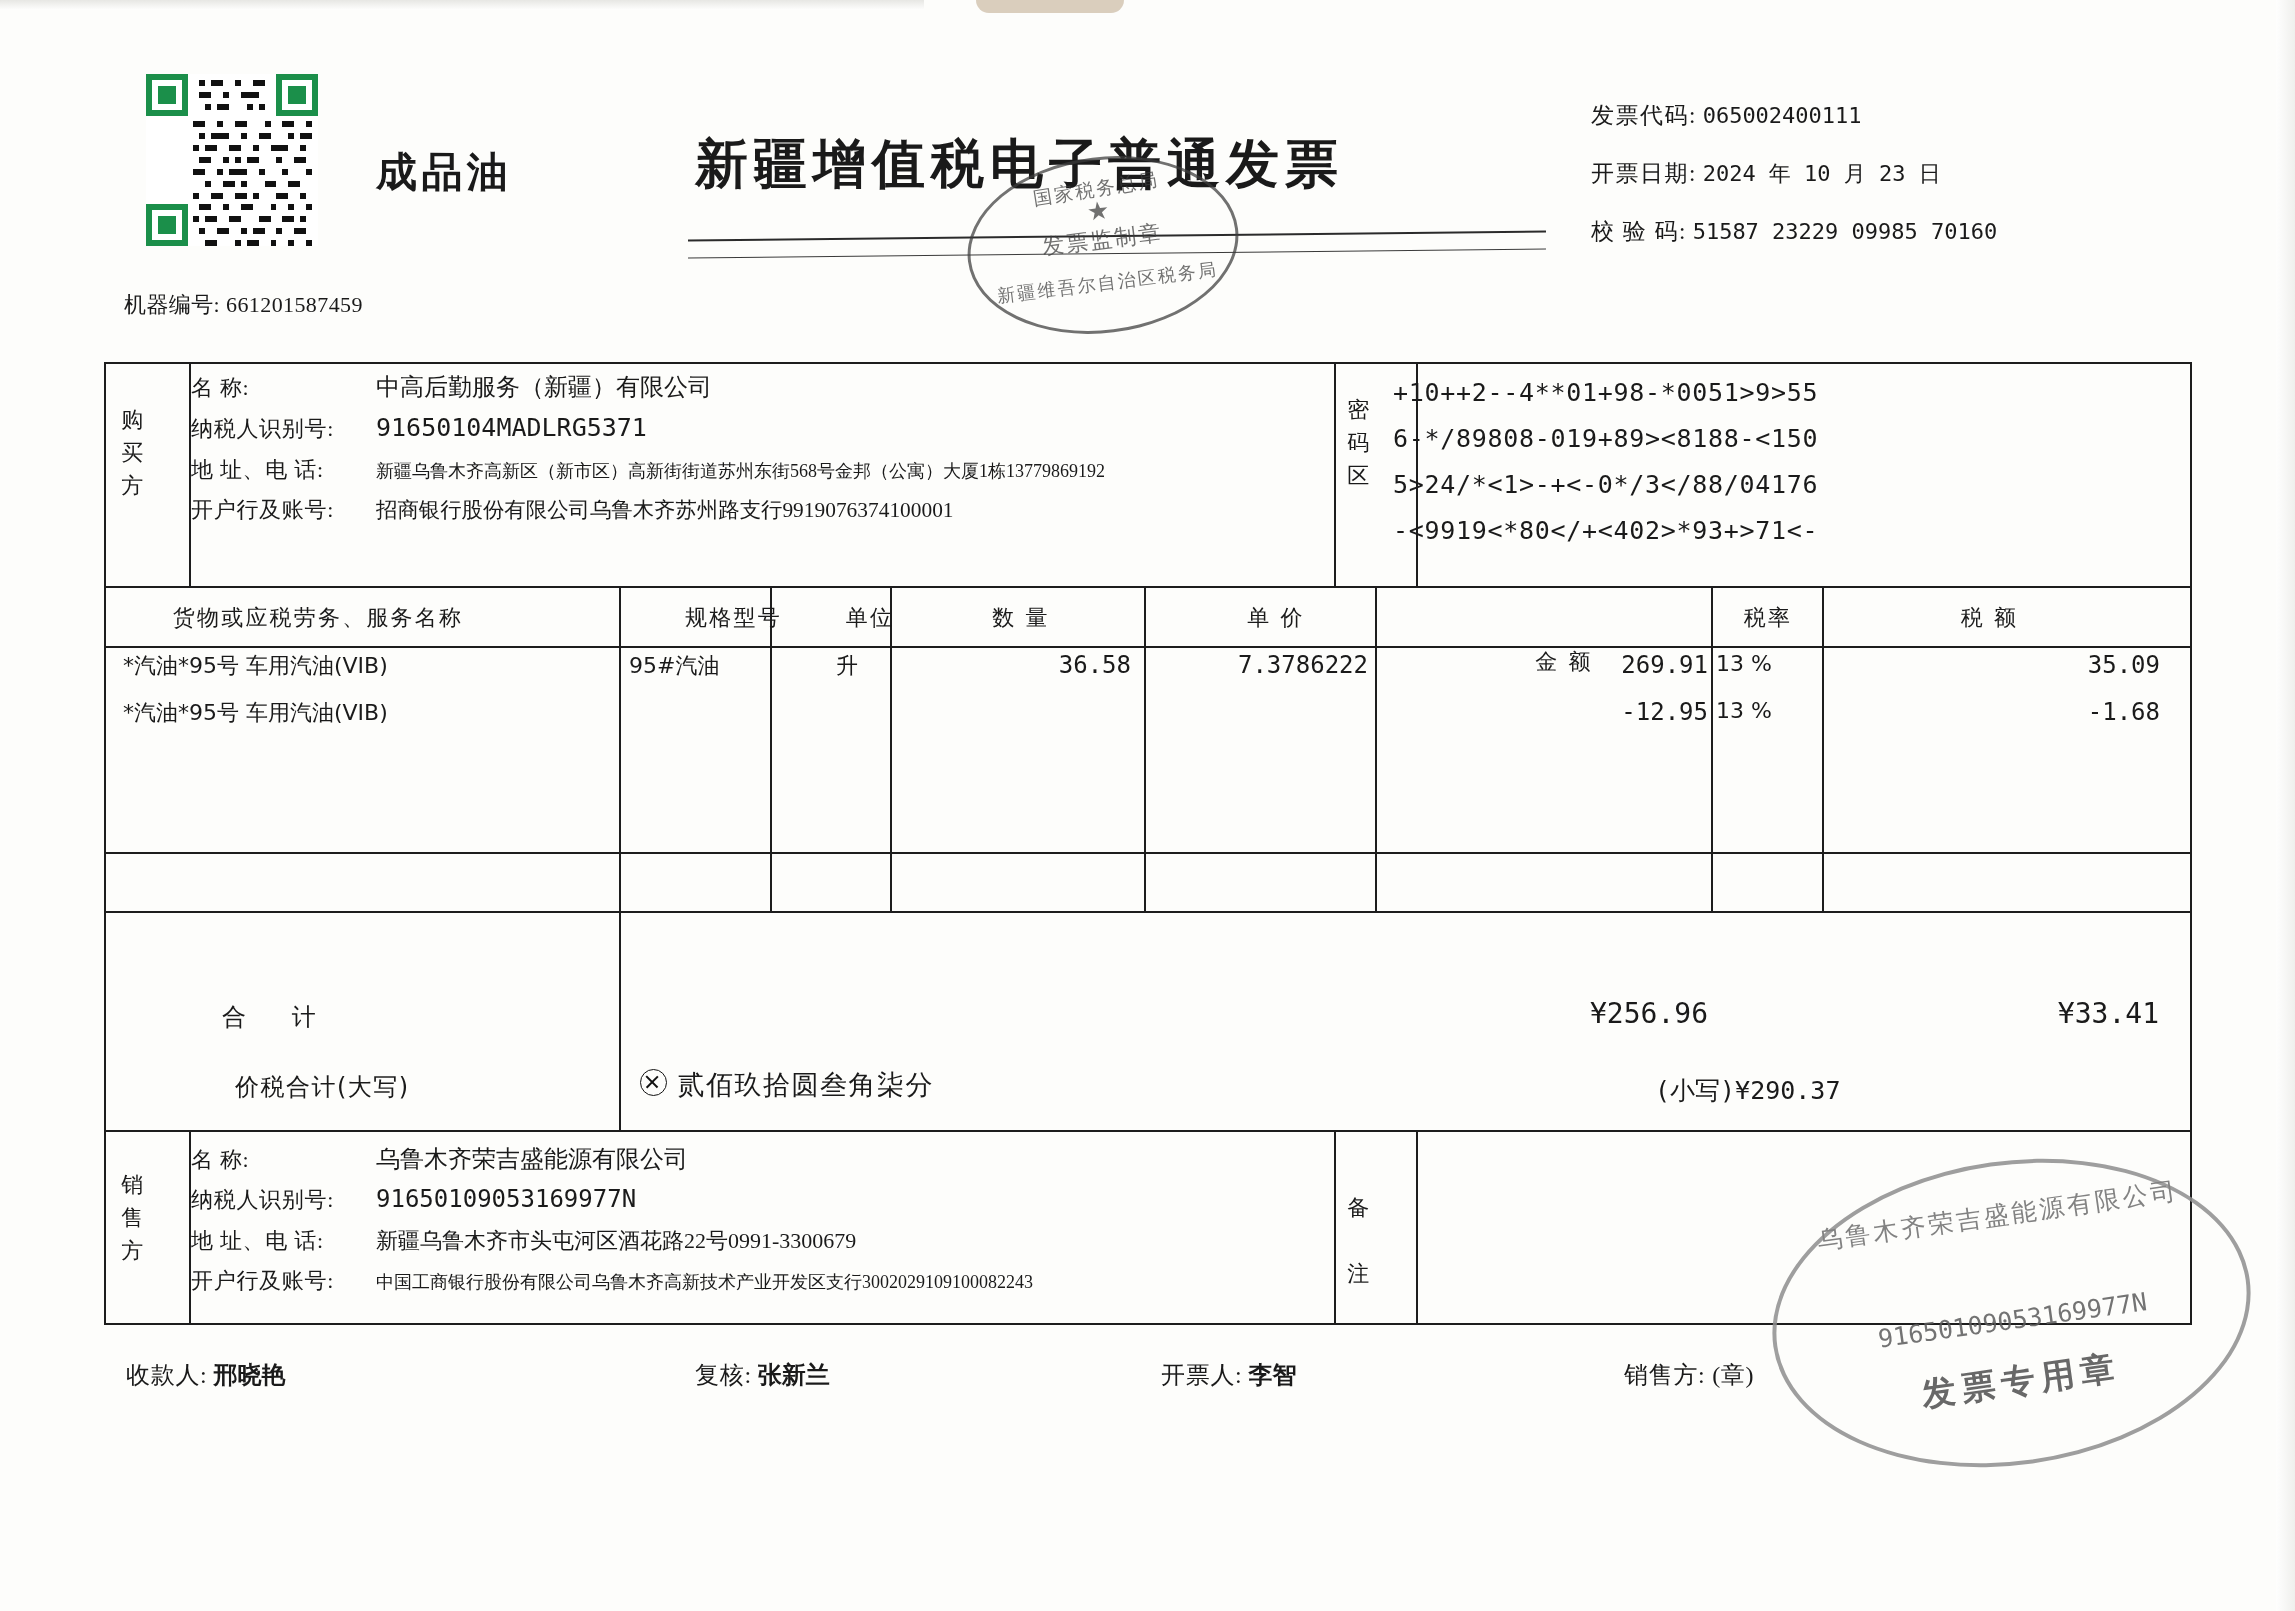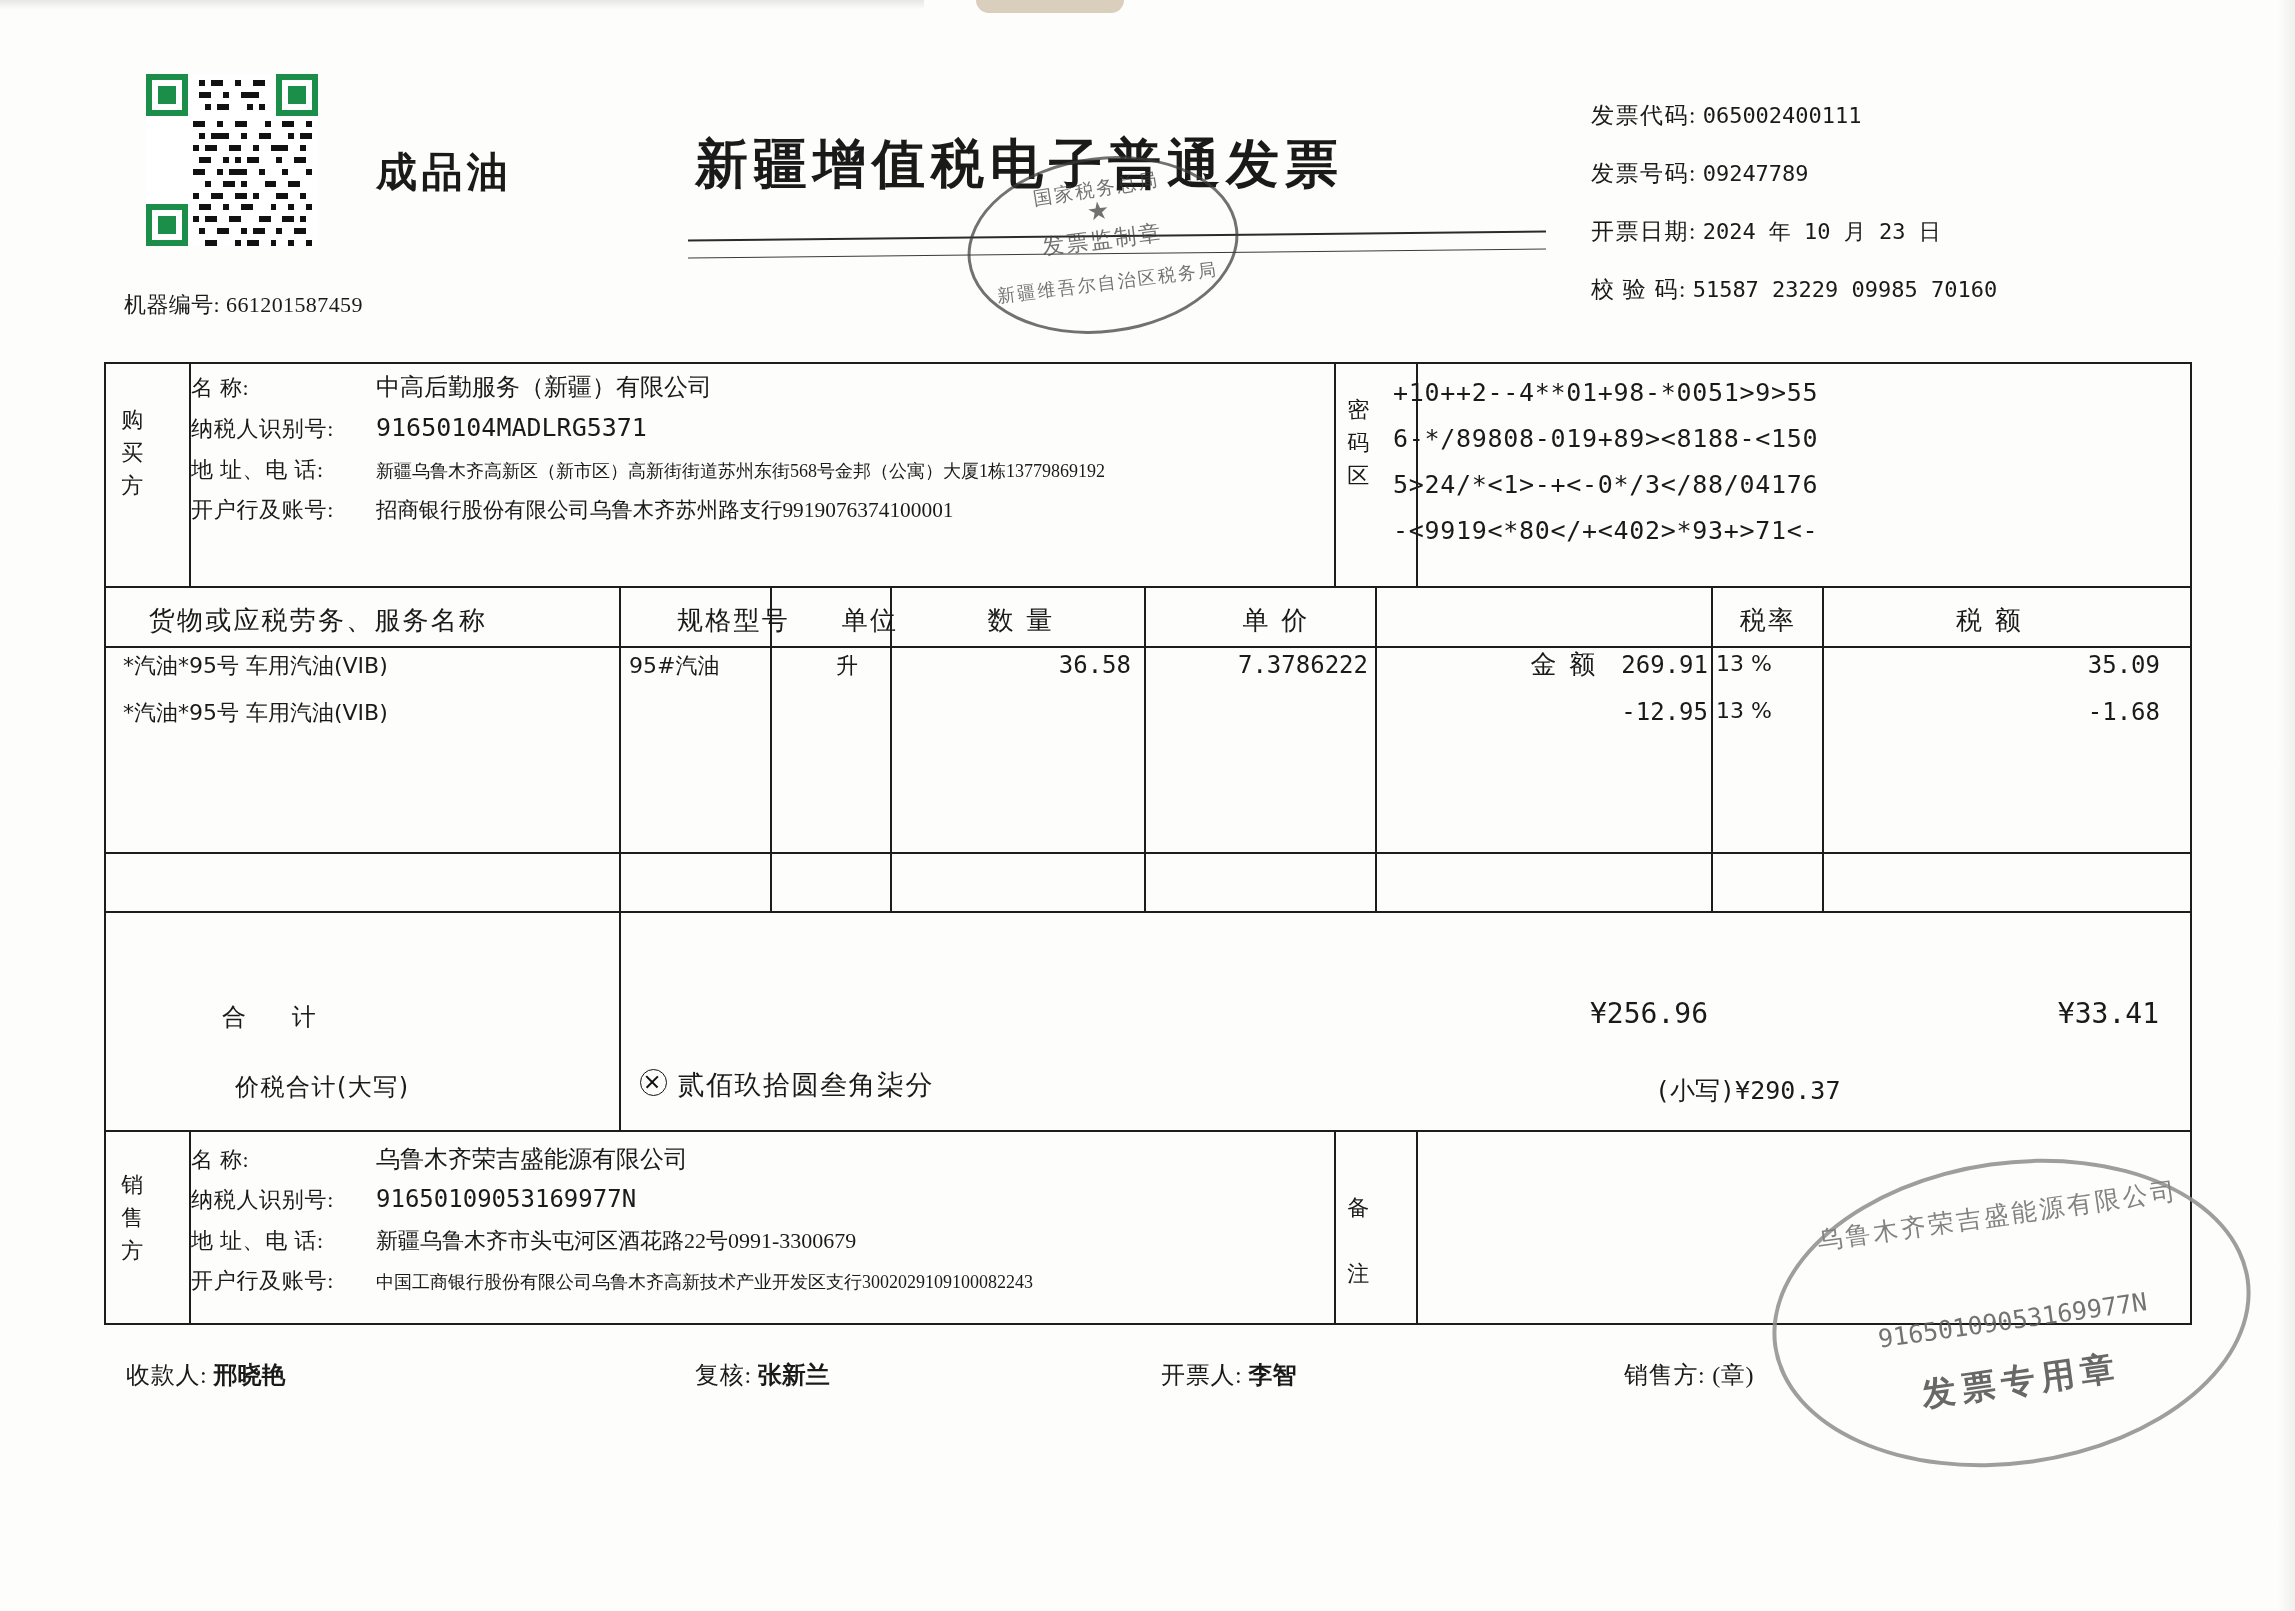--- a/index.html
+++ b/index.html
@@ -171,21 +171,21 @@
     width: 784px;
     font-family: "DejaVu Sans Mono", monospace;
     font-size: 25px;
     line-height: 46px;
     letter-spacing: 0.7px;
     white-space: nowrap;
   }
 
   .col-head {
     position: absolute;
-    font-size: 26px;
+    font-size: 22px;
     letter-spacing: 2.2px;
     font-family: "DejaVu Sans", sans-serif;
     text-align: center;
     white-space: nowrap;
   }
 
   .item-row {
     position: absolute;
     font-size: 22px;
     white-space: nowrap;
@@ -441,24 +441,20 @@
     <div class="seal-line l2">发票监制章</div>
     <div class="seal-line l3">新疆维吾尔自治区税务局</div>
   </div>
 
   <div class="hdr-right">
     <div class="row">
       <span class="lbl">发票代码:</span>
       <span class="val">065002400111</span>
     </div>
     <div class="row">
-      <span class="lbl">发票号码:</span>
-      <span class="val">09247789</span>
-    </div>
-    <div class="row">
       <span class="lbl">开票日期:</span>
       <span class="val">2024 年 10 月 23 日</span>
     </div>
     <div class="row">
       <span class="lbl">校 验 码:</span>
       <span class="val">51587 23229 09985 70160</span>
     </div>
   </div>
 
   <div class="frame">

